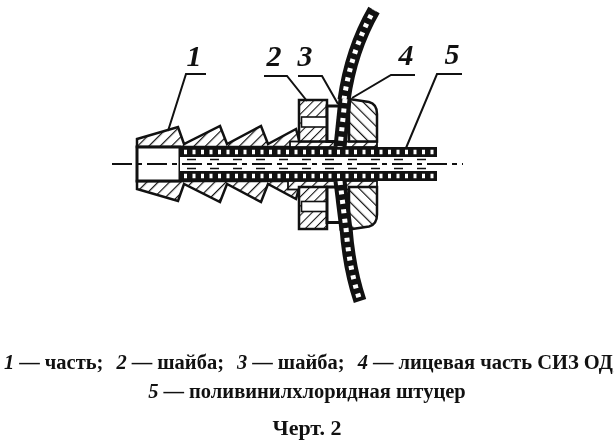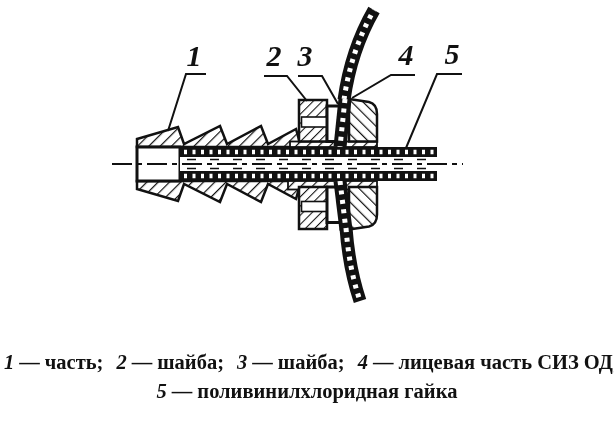--- a/index.html
+++ b/index.html
@@ -114,18 +114,19 @@
   </svg>
 
   <div class="legend">
     <div class="legend-line">
       <span class="li"><i class="num">1</i><span class="dash">—</span><span class="nm">часть;</span></span>
       <span class="li"><i class="num">2</i><span class="dash">—</span><span class="nm">шайба;</span></span>
       <span class="li"><i class="num">3</i><span class="dash">—</span><span class="nm">шайба;</span></span>
       <span class="li"><i class="num">4</i><span class="dash">—</span><span class="nm">лицевая часть СИЗ ОД;</span></span>
     </div>
     <div class="legend-line">
-      <span class="li"><i class="num">5</i><span class="dash">—</span><span class="nm">поливинилхлоридная гайка</span></span>
+      <span class="li"><i class="num">5</i><span class="dash">—</span><span class="nm">поливинилхлоридная штуцер</span></span>
     </div>
   </div>
 
+  <div class="fig-caption">Черт. 2</div>
 
 </div>
 
 </body></html>

